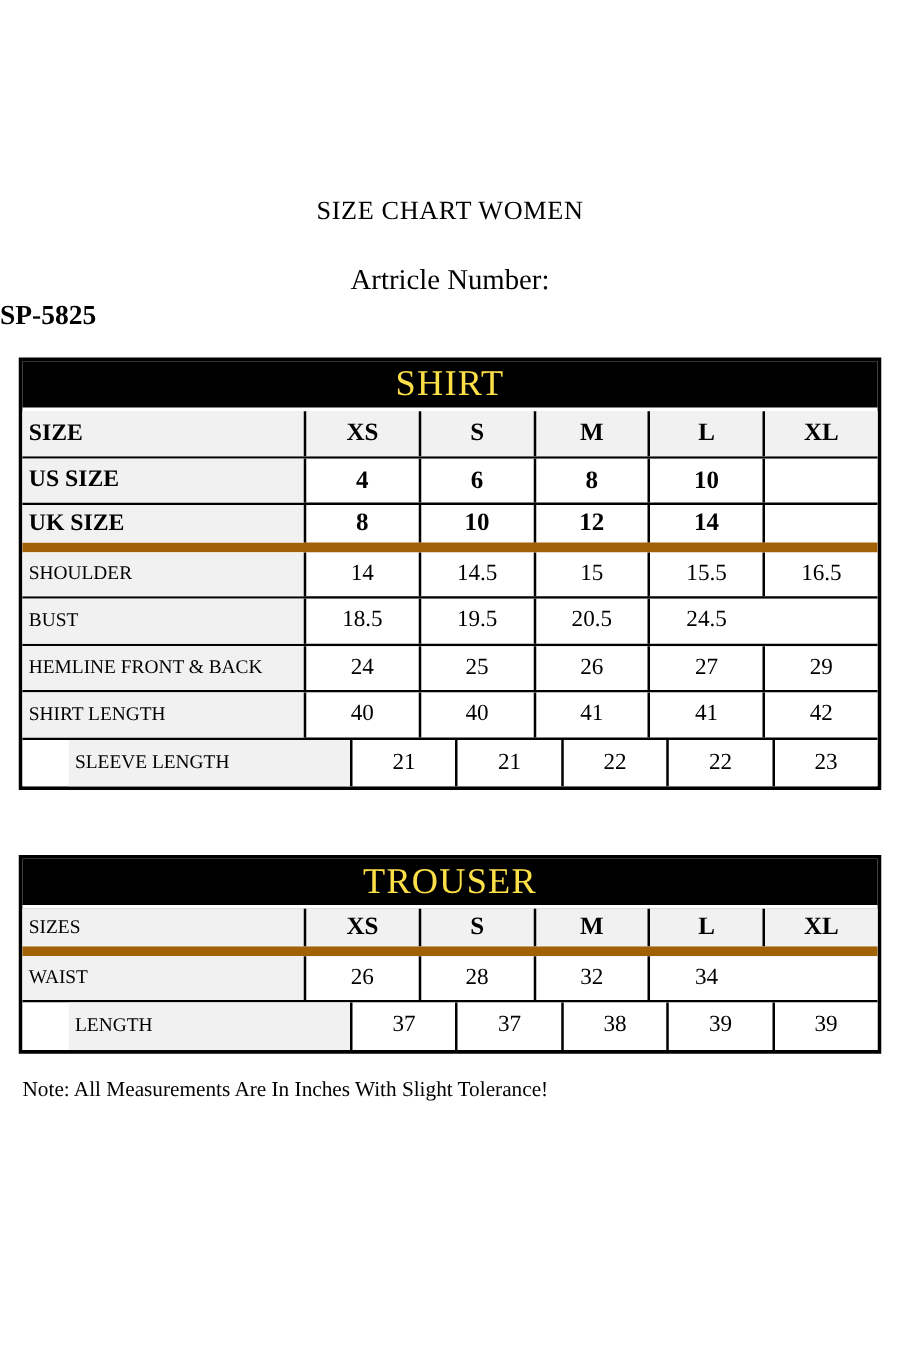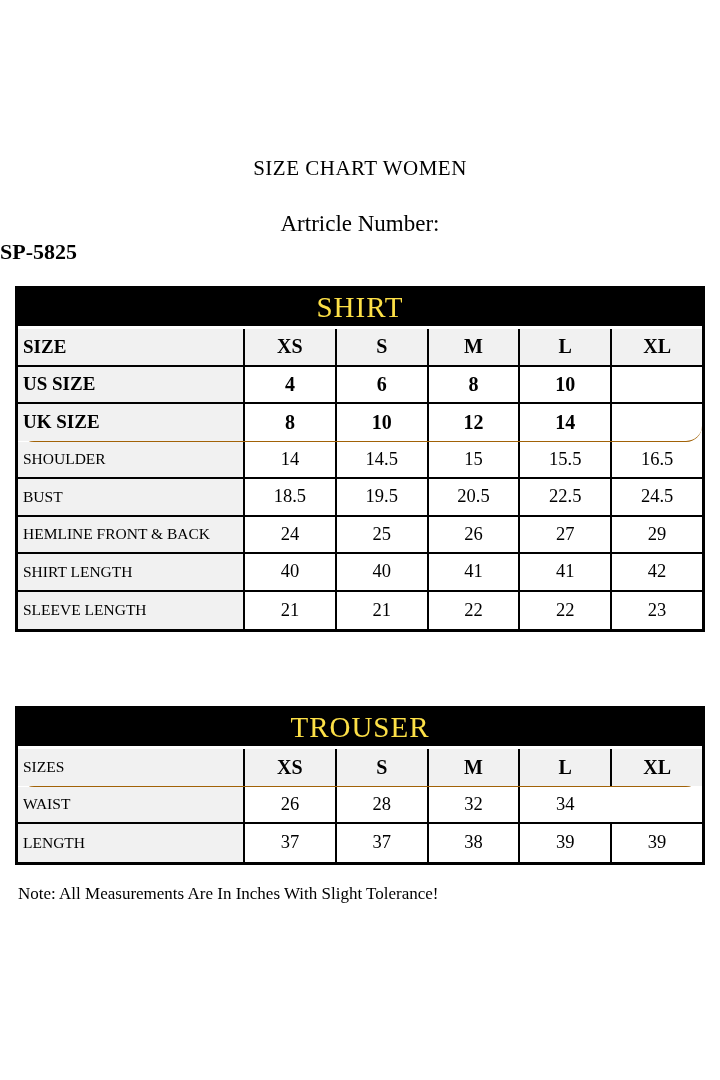--- a/index.html
+++ b/index.html
@@ -31,41 +31,41 @@
     font-size: 22px;
     font-weight: bold;
     line-height: 26px;
   }
   .size-table {
     margin: 0 15px;
     border: 3px solid #000;
     background: #fff;
   }
   .size-table.shirt { margin-top: 21px; }
-  .size-table.trouser { margin-top: 74px; }
+  .size-table.trouser { margin-top: 52px; }
   .table-header {
     background: #000;
     color: #fde047;
     text-align: center;
     font-size: 29px;
     height: 37px;
     line-height: 37px;
     border-bottom: 3px solid #fff;
     letter-spacing: 1px;
   }
   .trow {
     display: grid;
     grid-template-columns: 225px repeat(5, 1fr);
     height: 37.5px;
     box-sizing: border-box;
     border-bottom: 2px solid #000;
     background: #fff;
   }
-  .table-body .trow:last-child { border-bottom: none; }
-  .trow.thick-bottom { border-bottom: 1px solid #a16207; border-radius: 16px; }
+  .table-body .trow:last-child { border-bottom: none; padding-left: 37px; }
+  .trow.thick-bottom { border-bottom: 8px solid #a16207; }
   .cell {
     display: flex;
     align-items: center;
     box-sizing: border-box;
     overflow: hidden;
     white-space: nowrap;
   }
   .cell.label {
     background: #f1f1f1;
     justify-content: flex-start;
@@ -129,21 +129,20 @@
           <div class="cell value">14.5</div>
           <div class="cell value">15</div>
           <div class="cell value">15.5</div>
           <div class="cell value">16.5</div>
         </div>
         <div class="trow">
           <div class="cell label">BUST</div>
           <div class="cell value">18.5</div>
           <div class="cell value">19.5</div>
           <div class="cell value">20.5</div>
-          <div class="cell value">22.5</div>
           <div class="cell value">24.5</div>
         </div>
         <div class="trow">
           <div class="cell label">HEMLINE FRONT &amp; BACK</div>
           <div class="cell value">24</div>
           <div class="cell value">25</div>
           <div class="cell value">26</div>
           <div class="cell value">27</div>
           <div class="cell value">29</div>
         </div>

